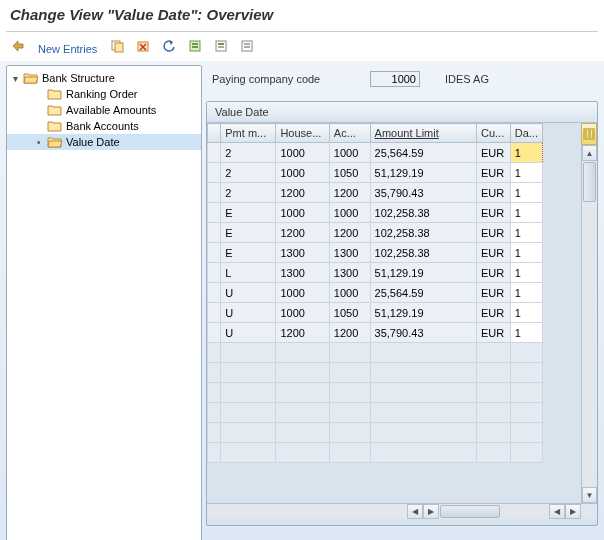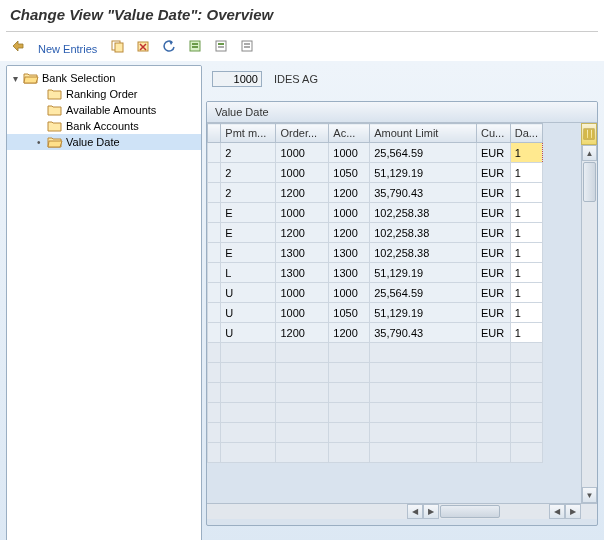--- a/index.html
+++ b/index.html
@@ -112,21 +112,21 @@
     width: 50px;
     padding: 1px 3px;
     border: 1px solid #9aaec2;
     background: #eef2f6;
     font-size: 11px;
     text-align: right;
   }
   .form-desc {
     font-size: 11px;
     color: #333;
-    margin-left: 4px;
+    margin-left: 17px;
   }
   .grid-wrap {
     background: #d9e3ee;
     border: 1px solid #9aaec2;
     border-radius: 2px;
     margin-right: 4px;
     height: 425px;
     position: relative;
     overflow: hidden;
   }
@@ -181,21 +181,21 @@
   .grid-table tr.empty td {
     background: #e4eaf1;
   }
   .row-handle {
     width: 14px;
     background: linear-gradient(180deg, #f2f5f9 0%, #dbe4ed 100%);
   }
   .col-pmt { width: 56px; }
   .col-house { width: 54px; }
   .col-acc { width: 42px; }
-  .col-amt { width: 112px; }
+  .col-amt { width: 112px; text-decoration: underline; }
   .col-cur { width: 34px; }
   .col-days { width: 30px; }
   .vscroll {
     width: 16px;
     background: #e2e7ed;
     border-left: 1px solid #b3c0ce;
     position: relative;
   }
   .vscroll .varrow {
     height: 16px;
@@ -328,21 +328,21 @@
   <div class="tree-panel">
     <div class="tree-body">
       <div class="tree-node">
         <span class="tree-toggle">▾</span>
         <span class="tree-icon">
           <svg width="16" height="12">
               <path d="M1 2 L5 2 L6 3 L14 3 L14 11 L1 11 Z" fill="#ffe9a8" stroke="#bb8a3a"></path>
               <path d="M2 5 L15 5 L13 11 L1 11 Z" fill="#ffe08a" stroke="#bb8a3a"></path>
             </svg>
         </span>
-        <span>Bank Selection</span>
+        <span>Bank Structure</span>
       </div>
       <div class="tree-node child">
         <span class="tree-toggle"></span>
         <span class="tree-icon">
             <svg width="16" height="12">
               <path d="M1 2 L5 2 L6 3 L14 3 L14 11 L1 11 Z" fill="#ffe9a8" stroke="#bb8a3a"></path>
             </svg>
           </span>
         <span>Ranking Order</span>
       </div>
@@ -372,34 +372,35 @@
               <path d="M2 5 L15 5 L13 11 L1 11 Z" fill="#ffe08a" stroke="#bb8a3a"></path>
             </svg>
           </span>
         <span>Value Date</span>
       </div>
     </div>
   </div>
 
   <div class="right-panel">
     <div class="form-row">
+      <span class="form-label">Paying company code</span>
       <input class="form-input" readonly="" value="1000" style="">
       <span class="form-desc">IDES AG</span>
     </div>
 
     <div class="grid-wrap">
       <div class="grid-title">Value Date</div>
       <div class="grid-scroll">
         <div class="grid-table-container">
           <table class="grid-table">
             <thead>
               <tr>
                 <th class="row-handle"></th>
                 <th class="col-pmt">Pmt m...</th>
-                <th class="col-house">Order...</th>
+                <th class="col-house">House...</th>
                 <th class="col-acc">Ac...</th>
                 <th class="col-amt">Amount Limit</th>
                 <th class="col-cur">Cu...</th>
                 <th class="col-days">Da...</th>
               </tr>
             </thead>
             <tbody id="grid-body">
                 <tr>
                   <td class="row-handle"></td>
                   <td>2</td>

